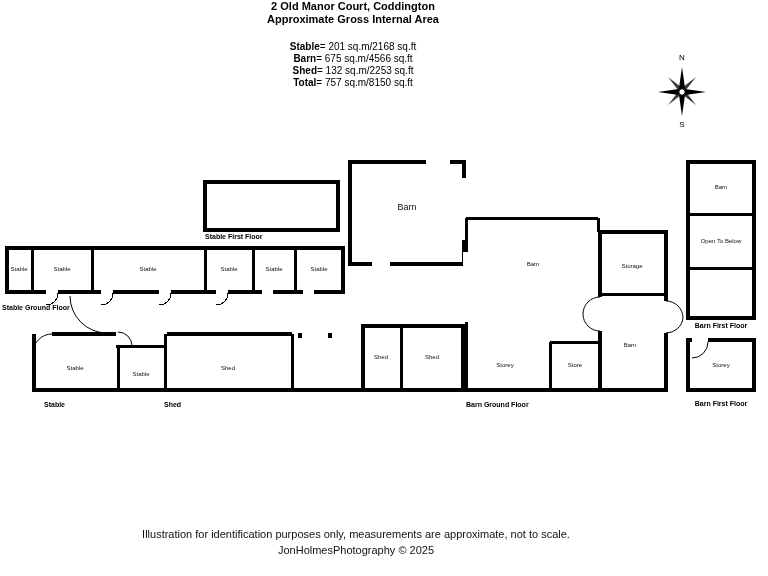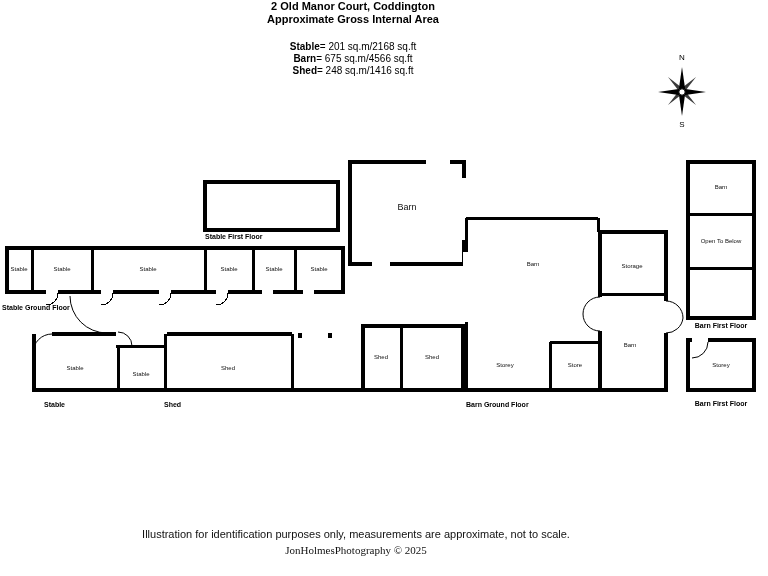--- a/index.html
+++ b/index.html
@@ -29,21 +29,22 @@
 </head>
 <body>
 
 <div class="canvas">
 
   <div class="hdr">
     <div class="title">2 Old Manor Court, Coddington</div>
     <div class="subtitle">Approximate Gross Internal Area</div>
     <div class="area-line"><b>Stable</b><span>= 201 sq.m/2168 sq.ft</span></div>
     <div class="area-line"><b>Barn</b><span>= 675 sq.m/4566 sq.ft</span></div>
-    <div class="area-line"><b>Shed</b><span>= 248 sq.m/1416 sq.ft</span></div>
+    <div class="area-line"><b>Shed</b><span>= 132 sq.m/2253 sq.ft</span></div>
+    <div class="area-line"><b>Total</b><span>= 757 sq.m/8150 sq.ft</span></div>
   </div>
 
   <div class="compass-label" style="left:675px;top:53px;">N</div>
   <svg style="left:656px;top:65px;" width="52" height="54" viewBox="0 0 52 54">
     <g>
       <polygon points="40,12 27.8,27.8 12,40 24.2,24.2" fill="#3a3a3a"></polygon>
       <polygon points="12,12 27.8,24.2 40,40 24.2,27.8" fill="#3a3a3a"></polygon>
       <polygon points="26,2 29.5,26.5 26,51 22.5,26.5" fill="#000"></polygon>
       <polygon points="2,27 26,23.5 50,27 26,30.5" fill="#000"></polygon>
       <circle cx="26" cy="27" r="3.2" fill="#fff" stroke="#000" stroke-width="1"></circle>
@@ -155,15 +156,15 @@
   <div class="room-label" style="left:612px;top:263px;width:40px;">Storage</div>
   <div class="room-label" style="left:610px;top:342px;width:40px;">Barn</div>
   <div class="room-label" style="left:485px;top:362px;width:40px;">Storey</div>
   <div class="room-label" style="left:555px;top:362px;width:40px;">Store</div>
   <div class="section-label" style="left:466px;top:401px;">Barn Ground Floor</div>
 
   <div class="room-label" style="left:701px;top:362px;width:40px;">Storey</div>
   <div class="section-label ctr" style="left:682px;top:400px;width:78px;">Barn First Floor</div>
 
   <div class="footer-line" style="top:528px;">Illustration for identification purposes only, measurements are approximate, not to scale.</div>
-  <div class="footer-line" style="top:544px;font-family:Liberation Serif, serif;">JonHolmesPhotography © 2025</div>
+  <div class="footer-line" style="top:544px;">JonHolmesPhotography © 2025</div>
 
 </div>
 
 </body></html>

